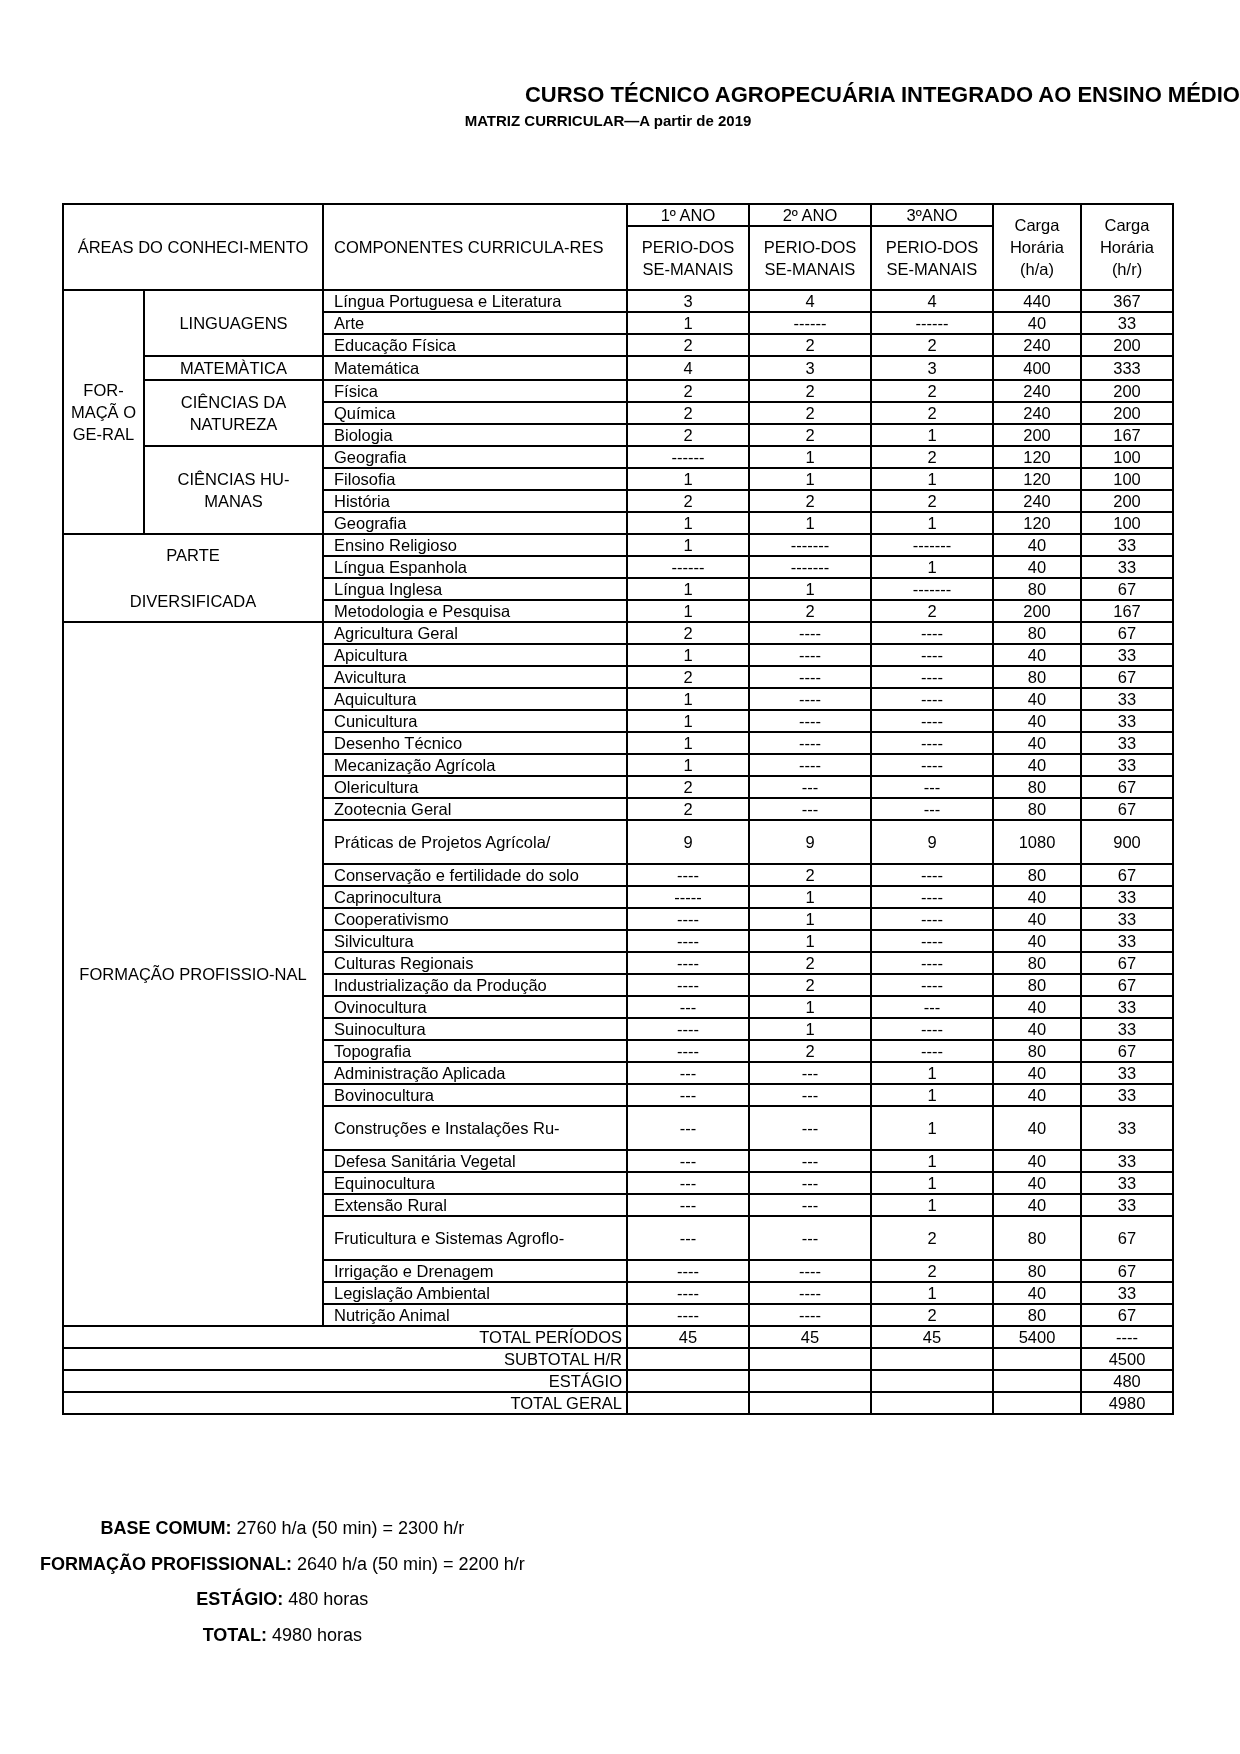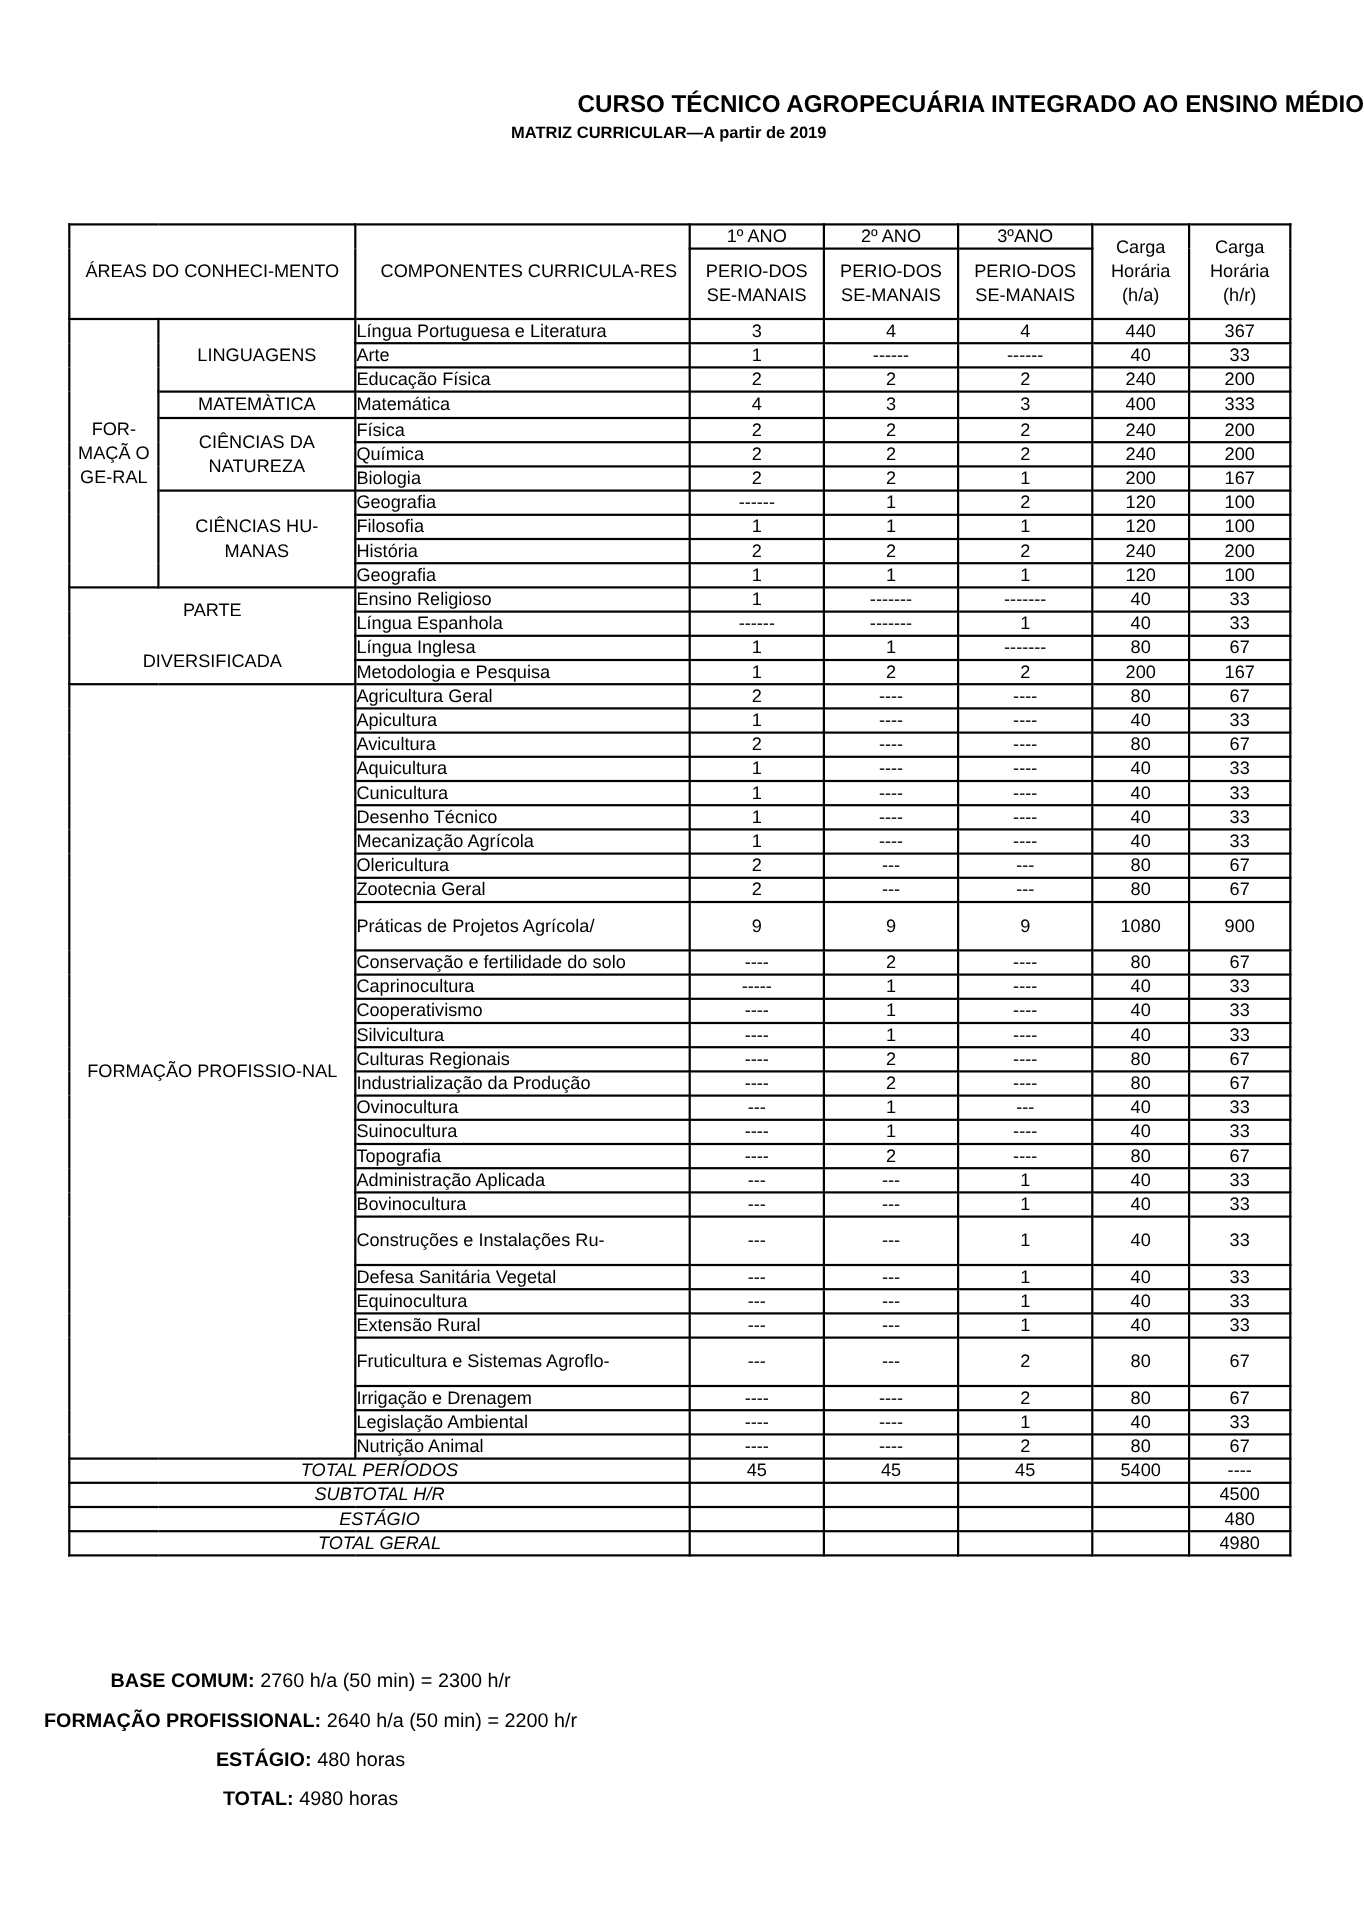--- a/index.html
+++ b/index.html
@@ -1,26 +1,26 @@
 <!DOCTYPE html>
 <html><head>
 <meta charset="utf-8">
 <style>
   html, body { margin: 0; padding: 0; background: #ffffff; }
   body { width: 1240px; height: 1754px; position: relative; font-family: "Liberation Sans", sans-serif; color: #000; }
   .title { position: absolute; top: 82px; left: 0; width: 1240px; text-align: right; font-weight: bold; font-size: 22px; letter-spacing: 0px; }
   .subtitle { position: absolute; top: 112px; left: 0; width: 1216px; text-align: center; font-weight: bold; font-size: 15px; }
   table.matrix { position: absolute; top: 203px; left: 62px; width: 1110px; border-collapse: collapse; table-layout: fixed; font-size: 16.5px; }
   table.matrix td { border: 2.5px solid #000; padding: 0 4px; line-height: 20px; height: 20px; text-align: center; vertical-align: middle; overflow: hidden; white-space: nowrap; }
-  table.matrix td.comp { text-align: left; padding-left: 0; }
+  table.matrix td.comp { text-align: left; padding-left: 10px; }
   table.matrix td.area { white-space: normal; line-height: 22px; }
   table.matrix tr.tall td { height: 42px; }
   table.matrix td.hdr { white-space: normal; line-height: 22px; }
-  table.matrix td.hdr-left { text-align: left; padding-left: 22px; }
-  table.matrix td.rowlbl { text-align: center; font-style: italic; }
+  table.matrix td.hdr-left { text-align: left; padding-left: 10px; }
+  table.matrix td.rowlbl { text-align: right; }
   .notes { position: absolute; top: 1516px; left: 40px; font-size: 18px; }
   .notes div { height: 35.5px; line-height: 24px; text-align: center; }
   .notes b { font-weight: bold; }
 </style>
 </head>
 <body>
 
 <div class="title">CURSO TÉCNICO AGROPECUÁRIA INTEGRADO AO ENSINO MÉDIO</div>
 <div class="subtitle">MATRIZ CURRICULAR—A partir de 2019</div>
 

